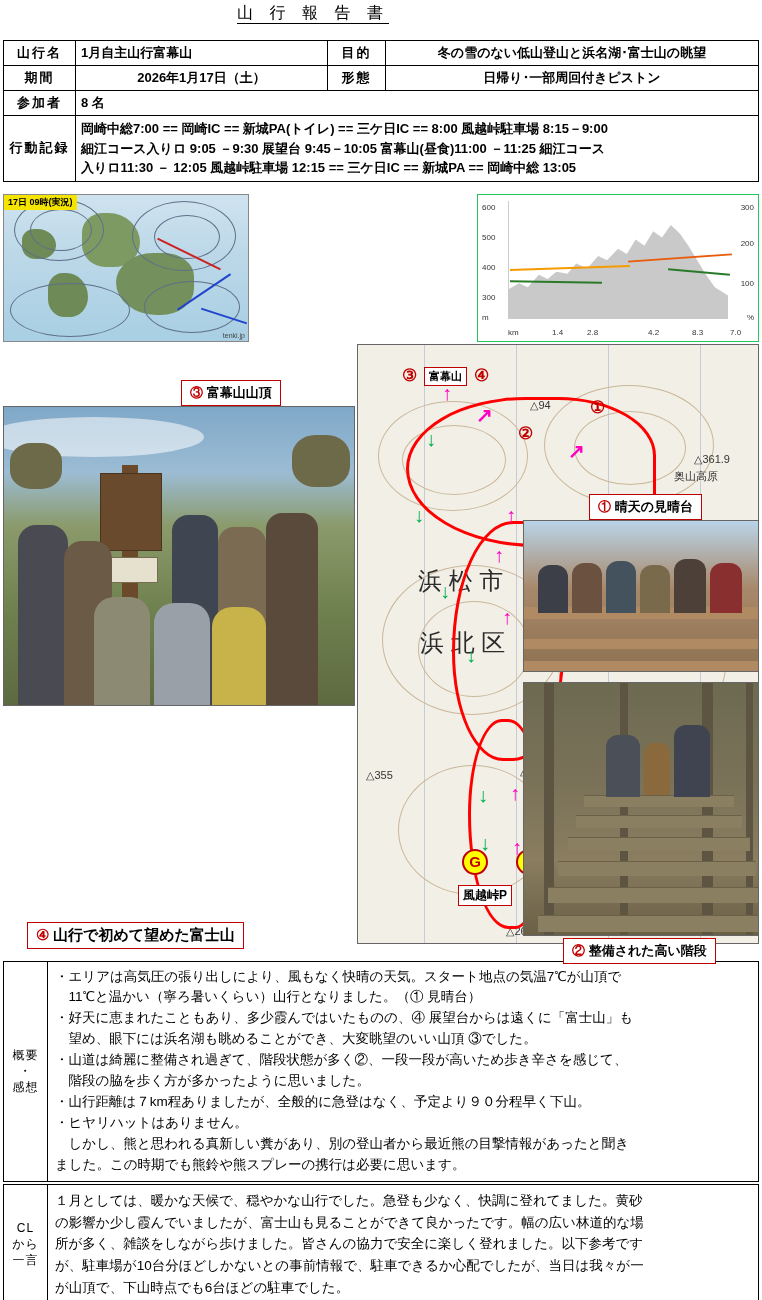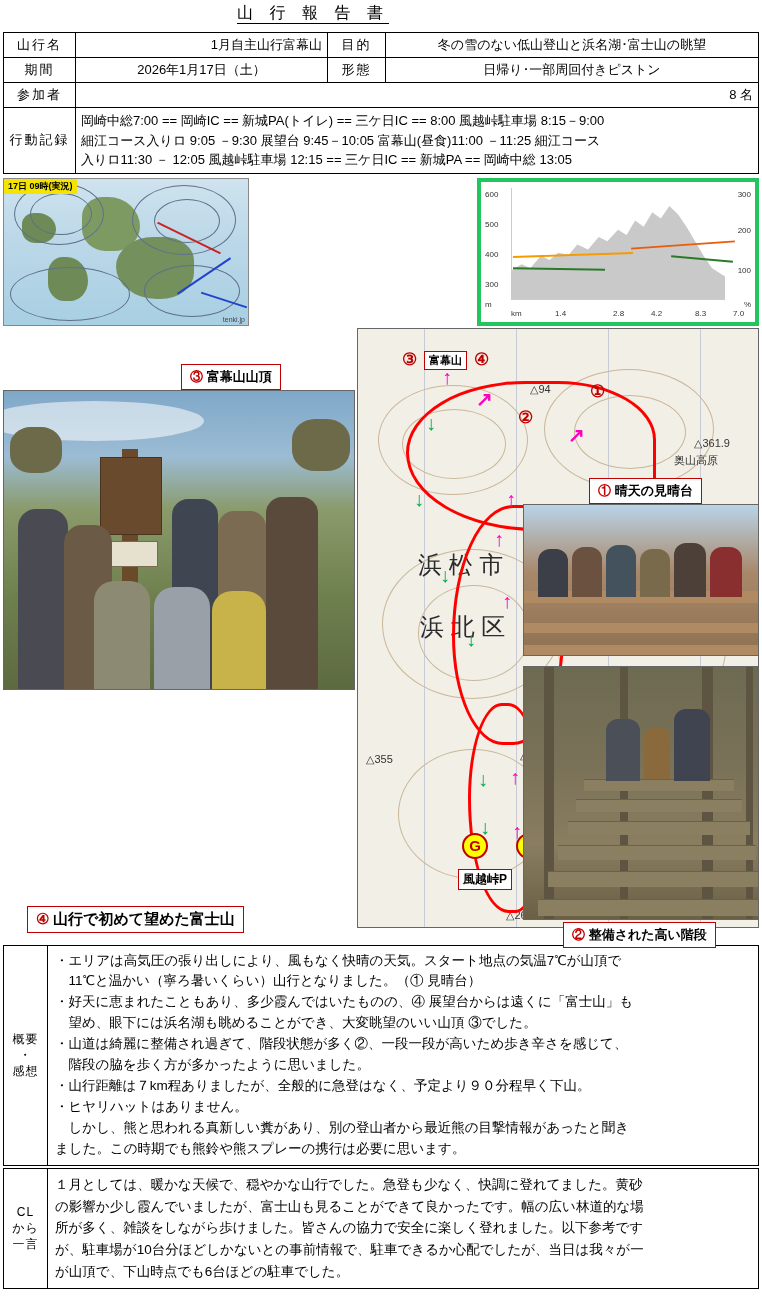--- a/index.html
+++ b/index.html
@@ -21,32 +21,33 @@
     letter-spacing: 6px;
     padding: 3px 0 4px 0;
     font-weight: normal;
   }
   .doc-title .ul { border-bottom: 1px solid #000; padding-bottom: 2px; }
 
   
   table.meta {
     border-collapse: collapse;
     width: 756px;
-    margin: 4px 3px;
+    margin: 12px 3px;
     table-layout: fixed;
+    font-weight: bold;
   }
   table.meta td {
     border: 1px solid #000;
     padding: 3px 5px;
     font-size: 13px;
     vertical-align: middle;
   }
   td.lbl { text-align: center; width: 72px; letter-spacing: 2px; }
   td.lbl2 { text-align: center; width: 58px; letter-spacing: 2px; }
-  td.val { text-align: right; }
+  td.val { text-align: left; }
   td.valc { text-align: center; }
   .log-cell { line-height: 1.5; font-size: 12.5px; padding: 4px 6px; }
   .lbl-log { text-align: center; letter-spacing: 1px; }
 
   
   .band1 { position: relative; width: 756px; margin: 3px 3px 0 3px; height: 148px; }
   .wxmap {
     position: absolute; left: 0; top: 0; width: 246px; height: 148px;
     overflow: hidden; border: 1px solid #888;
     background: linear-gradient(180deg,#cfe3ef 0%, #bcd8e8 40%, #a8cfe3 100%);
@@ -62,21 +63,21 @@
   .front-blue { position:absolute; height:2px; background:#2244cc; }
 
   .stat-box {
     position: absolute; left: 247px; top: 0; width: 226px; height: 148px;
     background: #ffffe6; border: 1px solid #999;
     padding: 10px 12px; font-size: 15px; line-height: 1.75;
   }
 
   .elev-box {
     position: absolute; left: 474px; top: 0; width: 282px; height: 148px;
-    background: #fff; border: 4px solid #22c55e; overflow: hidden;
+    background: #fff; border: 1px solid #22c55e; overflow: hidden;
   }
   .elev-grid { position:absolute; left:30px; top:6px; right:30px; bottom:22px; border-left:1px solid #ccc; border-bottom:1px solid #ccc;}
   .elev-ylab { position:absolute; left:4px; font-size:8px; color:#333; }
   .elev-y2lab { position:absolute; right:4px; font-size:8px; color:#333; }
   .elev-xlab { position:absolute; bottom:4px; font-size:8px; color:#333;margin-top:8px; }
   .elev-fill {
     position:absolute; left:30px; right:30px; bottom:22px; height:104px;
     background:#c9c9c9;
     clip-path: polygon(0% 100%, 0% 72%, 5% 66%, 9% 70%, 14% 58%, 18% 62%, 22% 55%,
       27% 57%, 31% 47%, 36% 52%, 41% 40%, 45% 44%, 50% 33%, 54% 38%, 58% 24%,
@@ -261,21 +262,21 @@
       <div class="elev-ylab" style="top:38px">500</div>
       <div class="elev-ylab" style="top:68px">400</div>
       <div class="elev-ylab" style="top:98px">300</div>
       <div class="elev-y2lab" style="top:8px">300</div>
       <div class="elev-y2lab" style="top:44px">200</div>
       <div class="elev-y2lab" style="top:84px">100</div>
       <div class="elev-ylab" style="top:118px">m</div>
       <div class="elev-y2lab" style="top:118px">%</div>
       <div class="elev-xlab" style="left:30px">km</div>
       <div class="elev-xlab" style="left:74px">1.4</div>
-      <div class="elev-xlab" style="left:132px">2.8</div>
+      <div class="elev-xlab" style="left:109px">2.8</div>
       <div class="elev-xlab" style="left:170px">4.2</div>
       <div class="elev-xlab" style="left:214px">8.3</div>
       <div class="elev-xlab" style="left:252px">7.0</div>
     </div>
   </div>
 
   <div class="collage">
 
     <div class="ph p-map">
       <div class="mapgrid">

